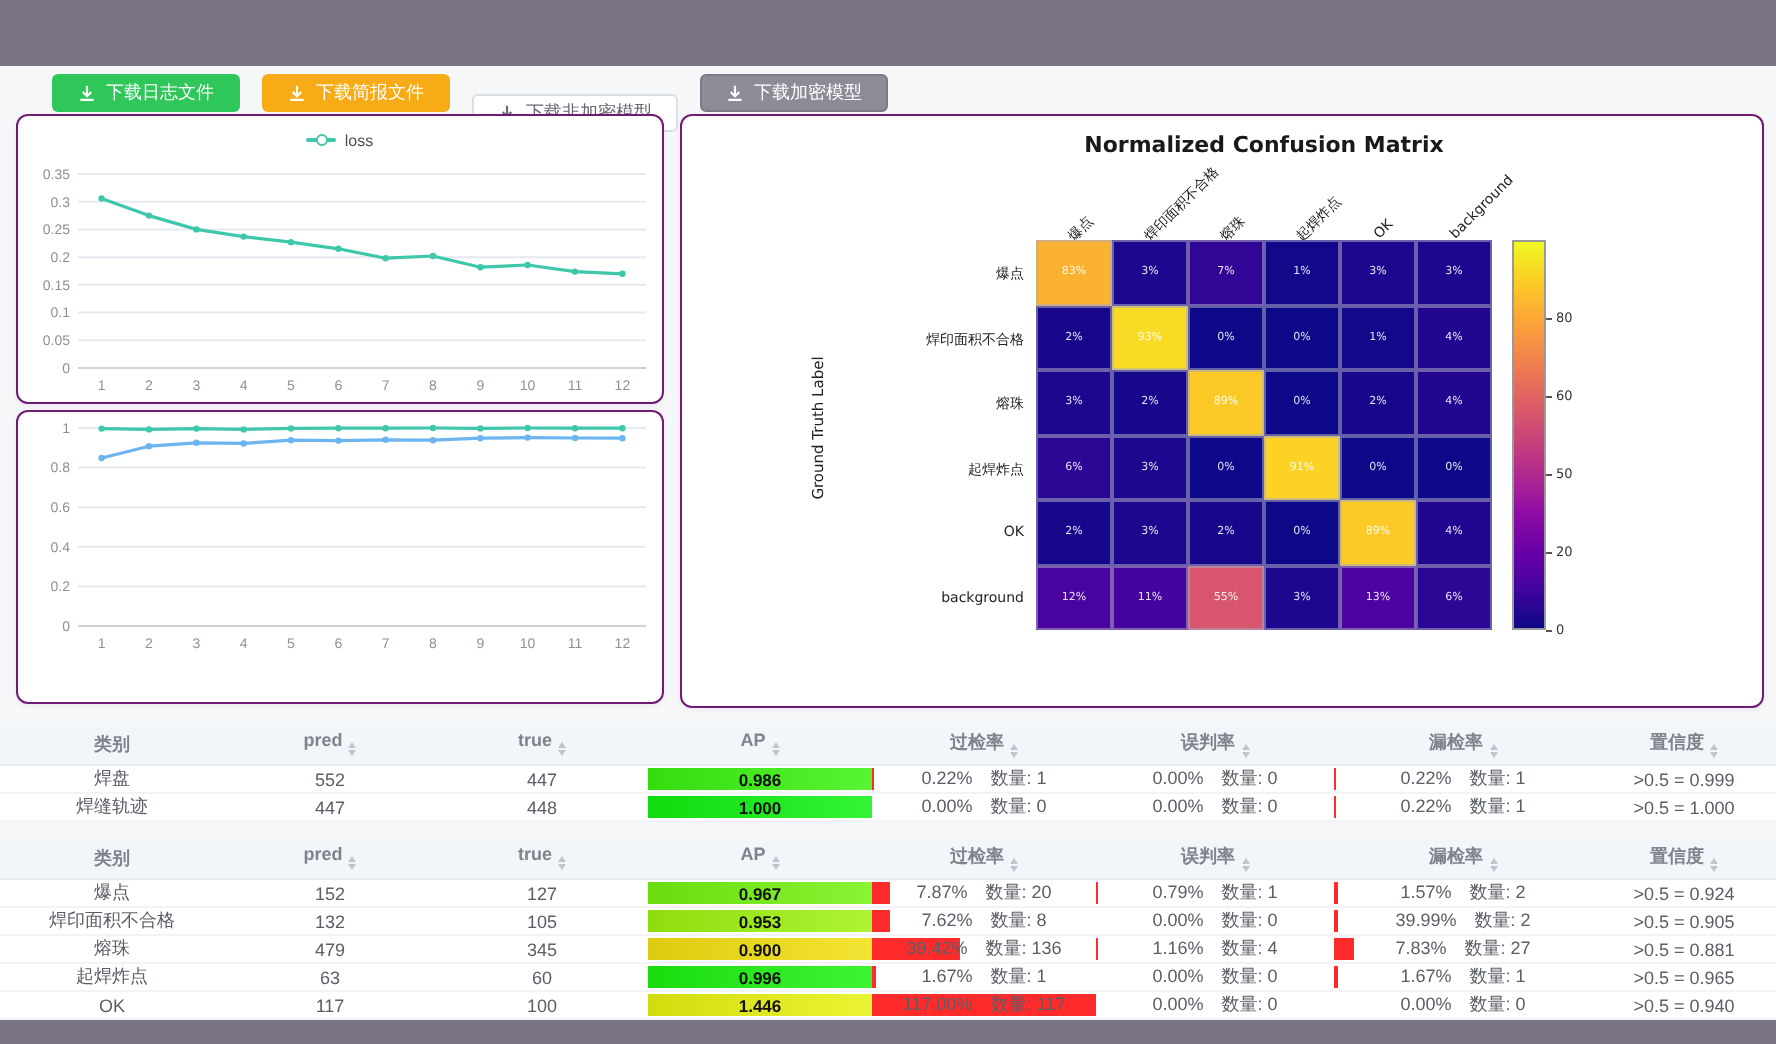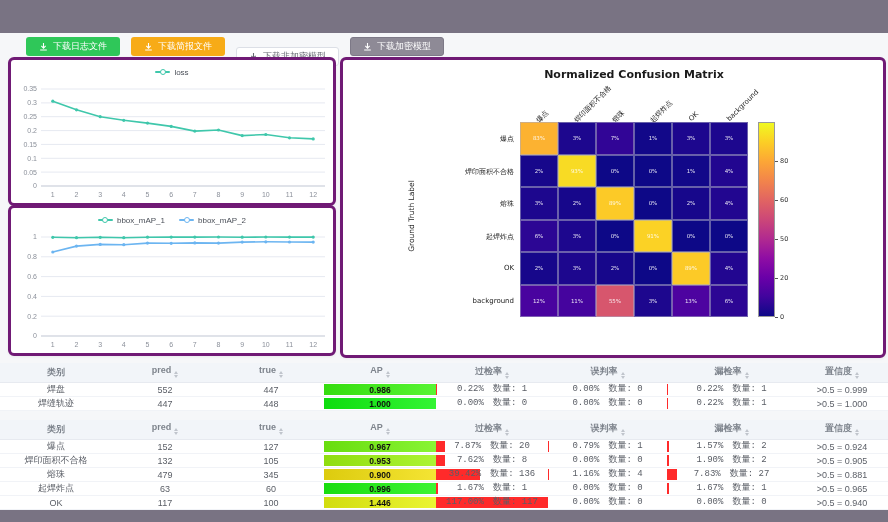--- a/index.html
+++ b/index.html
@@ -9,21 +9,21 @@
   
   .toolbar{position:absolute;left:6px;top:2px;height:22px;display:flex;gap:11px;align-items:center;}
   .btn{height:19px;padding:0 12px;border-radius:3px;font-size:9px;display:flex;align-items:center;gap:5px;
        border:1px solid transparent;cursor:pointer;white-space:nowrap;}
   .btn.green{background:#2fc759;color:#fff;margin-left:20px;}
   .btn.orange{background:#f7ab17;color:#fff;}
   .btn.white{background:#fff;color:#666a73;border-color:#dcdfe6;margin-top:21px;}
   .btn.gray{background:#8e8a96;color:#fff;border-color:#7d7987;}
   .dl-ico svg{display:block;}
   
-  .card{position:absolute;background:#fff;border:3px solid #701a75;border-radius:6px;
+  .card{position:absolute;background:#fff;border:1px solid #701a75;border-radius:6px;
         box-shadow:0 1px 3px rgba(0,0,0,.05);}
   #card-loss{left:8px;top:24px;width:322px;height:143px;}
   #card-map{left:8px;top:172px;width:322px;height:145px;}
   #card-cm{left:340px;top:24px;width:540px;height:295px;}
   .legend{height:18px;display:flex;align-items:center;justify-content:center;gap:14px;padding-top:3px;}
   .legend-item{display:flex;align-items:center;gap:4px;font-size:8px;color:#4a4f58;}
   .lg-bar{position:relative;width:15px;height:2px;border-radius:1px;}
   .lg-dot{position:absolute;left:4.5px;top:-2.5px;width:4px;height:4px;border-radius:50%;
           background:#fff;border:1.5px solid;}
   
@@ -46,21 +46,21 @@
            border-bottom:1px solid #e7eaf0;text-align:center;padding:0;}
   td{height:13px;font-size:9px;color:#5a5e66;text-align:center;padding:0;
      border-bottom:1px solid #f1f3f7;background:#fff;}
   .tgap{height:9px;}
   .sort{display:inline-flex;flex-direction:column;margin-left:3px;vertical-align:-1px;}
   .sort i{width:0;height:0;border:2.5px solid transparent;display:block;}
   .sort .up{border-bottom:3.5px solid #c0c4cc;margin-bottom:1px;}
   .sort .down{border-top:3.5px solid #c0c4cc;}
   .ap-bar{height:11px;margin:1px 0;display:flex;align-items:center;justify-content:center;
           font-size:8.5px;font-weight:bold;color:#101010;}
-  .rate{position:relative;height:13px;overflow:hidden;font-family:Liberation Mono, monospace;}
+  .rate{position:relative;height:13px;overflow:hidden;}
   .rate-bar{position:absolute;left:0;top:1px;bottom:1px;background:#ff2a2a;}
   .rate-txt{position:relative;display:flex;justify-content:center;gap:9px;line-height:13px;}
 </style>
 </head>
 <body>
 
 <div id="app">
   <div class="page">
 
     <div class="toolbar" id="toolbar">
@@ -147,34 +147,20 @@
           <circle cx="183.8" cy="50.1" r="1.6" fill="#3fc7ab"></circle>
           <circle cx="207.5" cy="49.0" r="1.6" fill="#3fc7ab"></circle>
           <circle cx="231.2" cy="54.6" r="1.6" fill="#3fc7ab"></circle>
           <circle cx="254.8" cy="53.5" r="1.6" fill="#3fc7ab"></circle>
           <circle cx="278.5" cy="56.8" r="1.6" fill="#3fc7ab"></circle>
           <circle cx="302.2" cy="57.9" r="1.6" fill="#3fc7ab"></circle>
         </svg>
     </div>
 
     <div class="card" id="card-map">
-      <div class="legend" id="legend-map">
-          <span class="legend-item">
-            <span class="lg-bar" style="background:#3fc7ab">
-              <span class="lg-dot" style="border-color:#3fc7ab"></span>
-            </span>
-            <span>bbox_mAP_1</span>
-          </span>
-          <span class="legend-item">
-            <span class="lg-bar" style="background:#6cb5f1">
-              <span class="lg-dot" style="border-color:#6cb5f1"></span>
-            </span>
-            <span>bbox_mAP_2</span>
-          </span>
-        </div>
       <svg id="svg-map" width="322" height="124">
           <line x1="30" x2="314" y1="107.0" y2="107.0" stroke="#e6e9f1" stroke-width="1"></line>
           <text x="26" y="109.4" text-anchor="end" font-size="7" fill="#8b909a" font-family="Liberation Sans,sans-serif">0</text>
           <line x1="30" x2="314" y1="87.2" y2="87.2" stroke="#e6e9f1" stroke-width="1"></line>
           <text x="26" y="89.6" text-anchor="end" font-size="7" fill="#8b909a" font-family="Liberation Sans,sans-serif">0.2</text>
           <line x1="30" x2="314" y1="67.4" y2="67.4" stroke="#e6e9f1" stroke-width="1"></line>
           <text x="26" y="69.8" text-anchor="end" font-size="7" fill="#8b909a" font-family="Liberation Sans,sans-serif">0.4</text>
           <line x1="30" x2="314" y1="47.6" y2="47.6" stroke="#e6e9f1" stroke-width="1"></line>
           <text x="26" y="50.0" text-anchor="end" font-size="7" fill="#8b909a" font-family="Liberation Sans,sans-serif">0.6</text>
           <line x1="30" x2="314" y1="27.8" y2="27.8" stroke="#e6e9f1" stroke-width="1"></line>
@@ -512,21 +498,21 @@
                     <span class="rate-txt">
                       <span>0.00%</span>
                       <span>数量: 0</span>
                     </span>
                   </div>
                 </td>
                 <td>
                   <div class="rate">
                     <span class="rate-bar" style="width:1.9%;min-width:1px;"></span>
                     <span class="rate-txt">
-                      <span>1.90%</span>
+                      <span>39.99%</span>
                       <span>数量: 2</span>
                     </span>
                   </div>
                 </td>
                 <td>&gt;0.5 = 0.905</td>
               </tr>
               <tr>
                 <td>熔珠</td>
                 <td>479</td>
                 <td>345</td>

